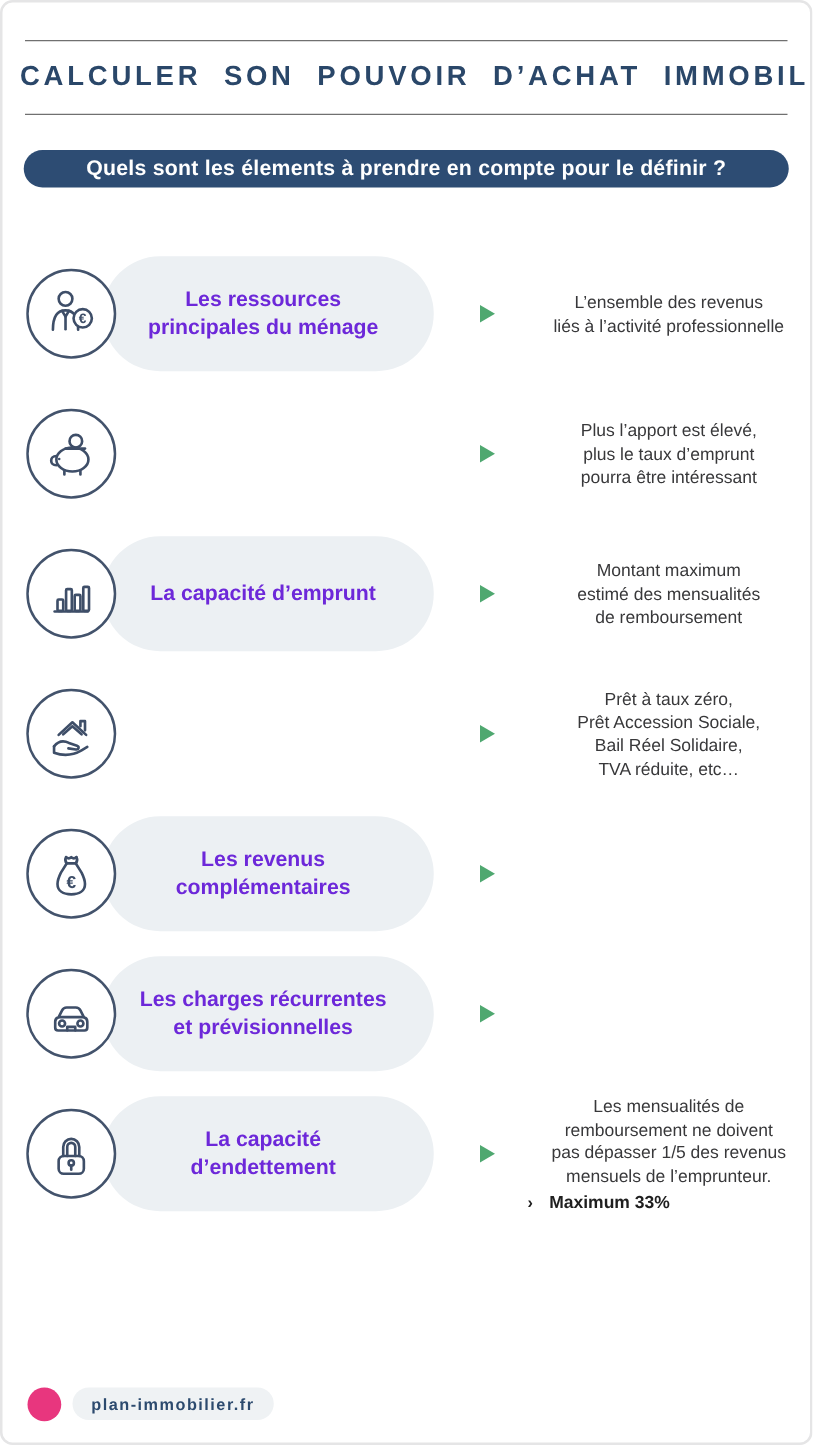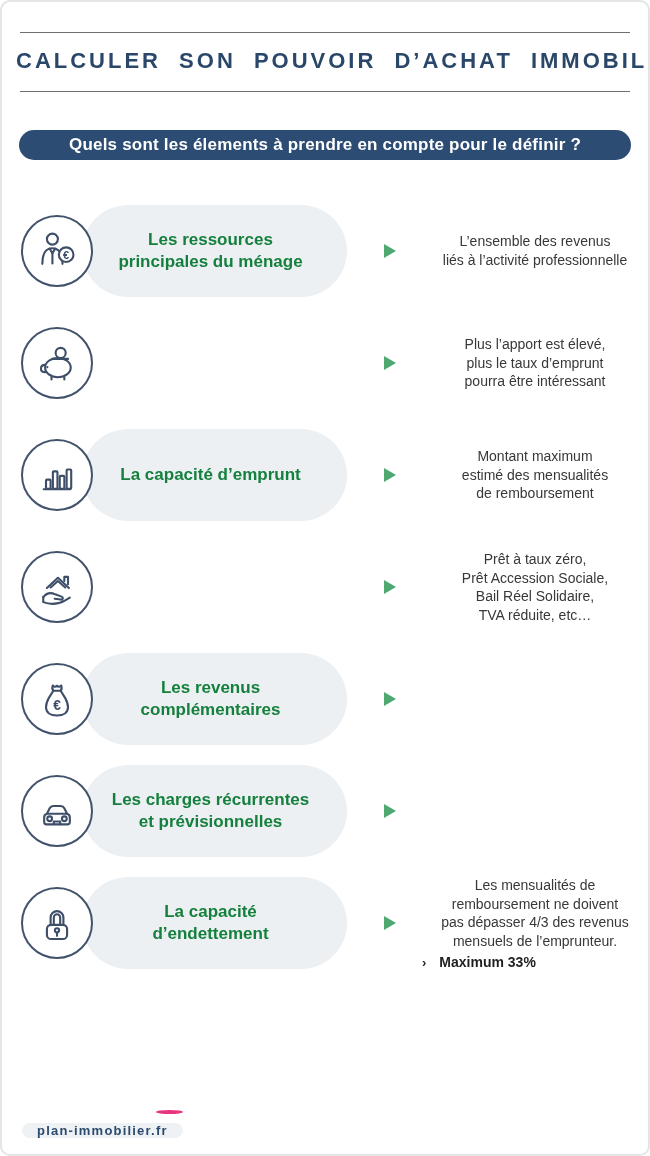--- a/index.html
+++ b/index.html
@@ -15,39 +15,39 @@
   .rule.top{ top:30px; }
   .rule.bottom{ top:89px; }
 
   .title{
     position:absolute; left:14px; right:14px; top:46px;
     text-align:center; font-size:22px; font-weight:bold; color:#2a4769;
     letter-spacing:3px; word-spacing:9px; white-space:nowrap;
   }
 
   .banner{
-    position:absolute; left:17px; right:17px; top:128px; height:30px;
+    position:absolute; left:17px; right:17px; top:118px; height:30px;
     background:#2d4c73; border-radius:16px;
     display:flex; align-items:center; justify-content:center;
   }
   .banner span{
     color:#ffffff; font-size:17px; font-weight:bold; letter-spacing:.2px; white-space:nowrap;
   }
 
   .rows{ position:absolute; top:193px; left:0; right:0; }
   .row{ position:relative; height:112px; }
 
   .pill{
     position:absolute; left:80px; top:10px; width:265px; height:92px;
     background:#ecf0f3; border-radius:46px;
     display:flex; align-items:center; justify-content:center;
     padding:0 14px 0 6px;
   }
   .pill .label{
-    color:#15803d; font-size:17px; font-weight:bold; line-height:1.32;
+    color:#6d28d9; font-size:17px; font-weight:bold; line-height:1.32;
     text-align:center; white-space:pre-line;
   }
 
   .icon-circle{
     position:absolute; left:19px; top:20px; width:72px; height:72px;
     background:#fff; border:2px solid #43536c; border-radius:50%;
     display:flex; align-items:center; justify-content:center;
   }
   .icon-circle svg{ stroke:#3e4e68; fill:none; stroke-width:2.3; stroke-linecap:round; stroke-linejoin:round; }
   .icon-circle svg text{ stroke:none; fill:#3e4e68; font-family:"Liberation Sans",sans-serif; font-weight:bold; }
@@ -66,21 +66,21 @@
     color:#38383a; font-size:14px; line-height:1.33; white-space:pre-line;
   }
   .note{
     margin-top:4px; display:flex; gap:13px; align-items:baseline;
     color:#1f1f1f; font-size:14px; font-weight:bold;
   }
   .note .chev{ font-size:13px; }
 
   .footer{
     position:absolute; left:20px; top:1108px; height:28px;
-    display:flex; align-items:flex-end; gap:9px;flex-direction:column;
+    display:flex; align-items:flex-start; gap:9px;
   }
   .brand-dot{ width:27px; height:27px; border-radius:50%; background:#e8367e; }
   .brand-pill{
     height:26px; background:#eff2f4; border-radius:13px; padding:0 15px;
     display:flex; align-items:center;
   }
   .brand-pill span{
     color:#2c4a6e; font-size:13px; font-weight:bold; letter-spacing:1.2px;
   }
 </style>
@@ -225,21 +225,21 @@
           <path d="M20.5 26 v-8 a3.5 3.5 0 0 1 7 0 v8"></path>
           <rect x="13" y="26" width="22" height="15.5" rx="4.5"></rect>
           <circle cx="24" cy="32" r="2.3"></circle>
           <path d="M24 34.3 v3.7"></path>
         </svg>
       </div>
       <span class="arrow"></span>
       <div class="desc-block">
         <p class="desc">Les mensualités de
 remboursement ne doivent
-pas dépasser 4/3 des revenus
+pas dépasser 1/5 des revenus
 mensuels de l’emprunteur.</p>
         <p class="note">
           <span class="chev">›</span>
           <span>Maximum 33%</span>
         </p>
       </div>
     </div>
 
   </div>
 

